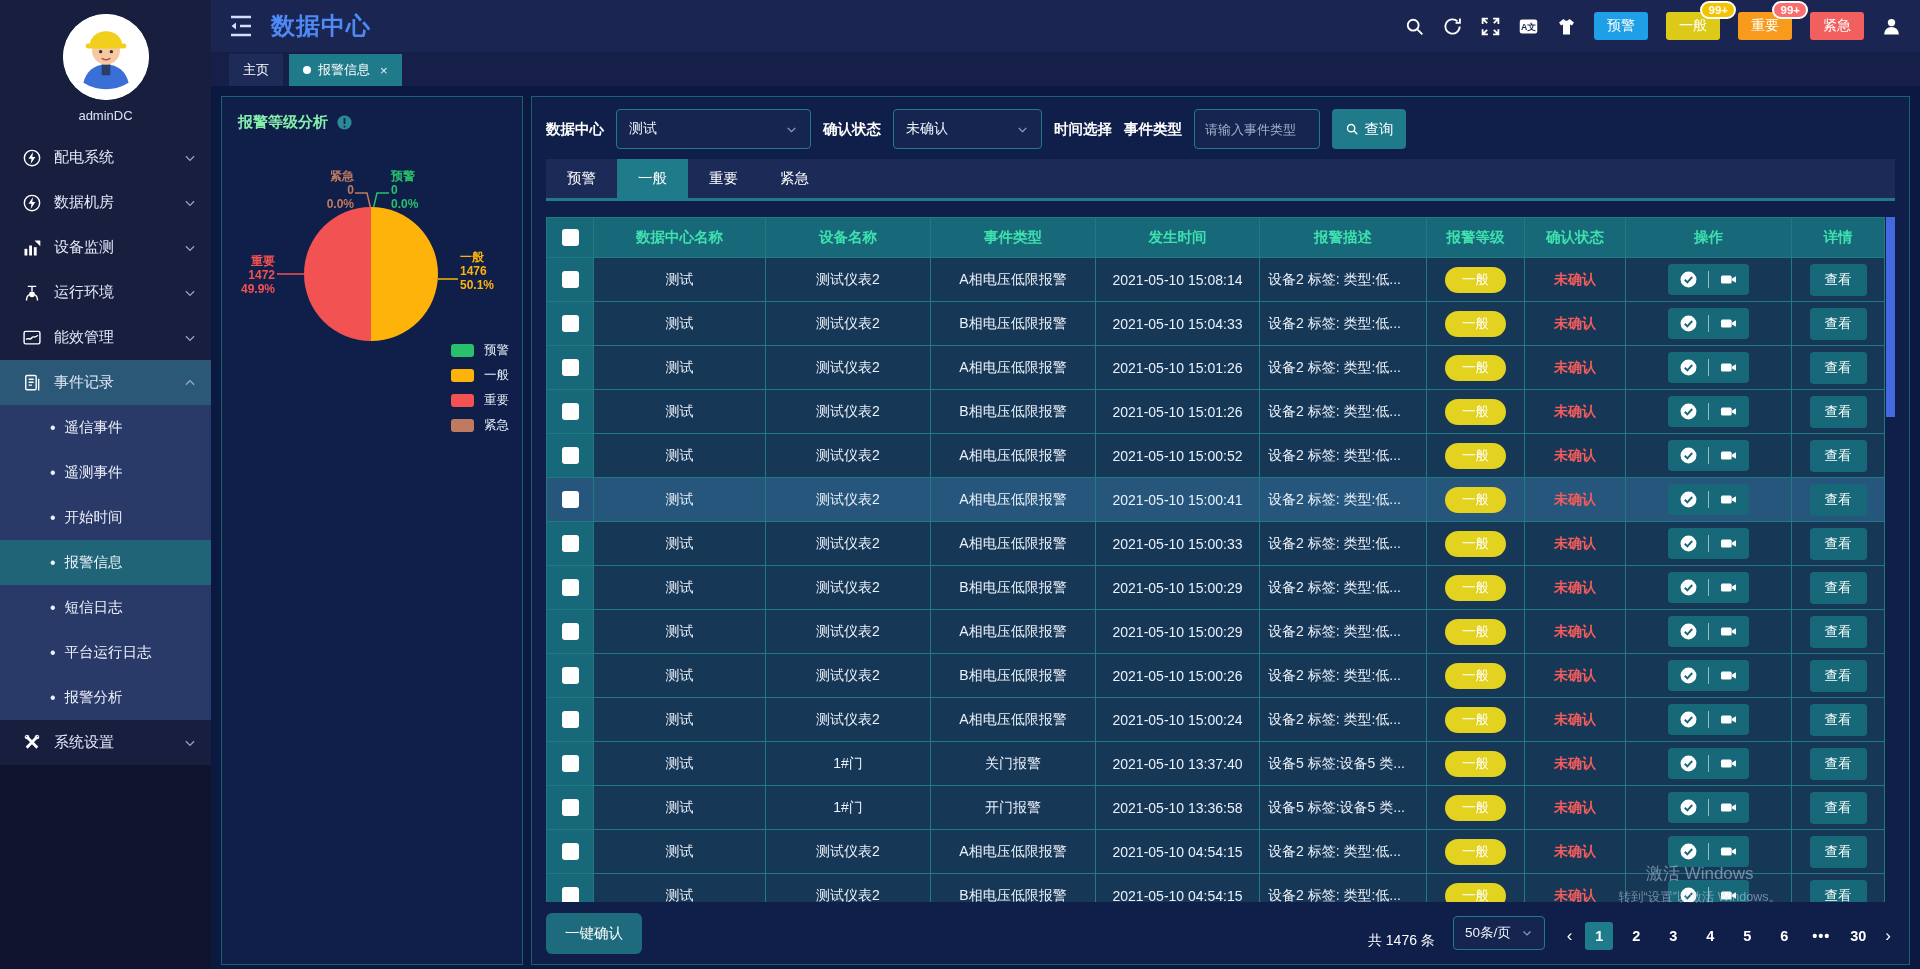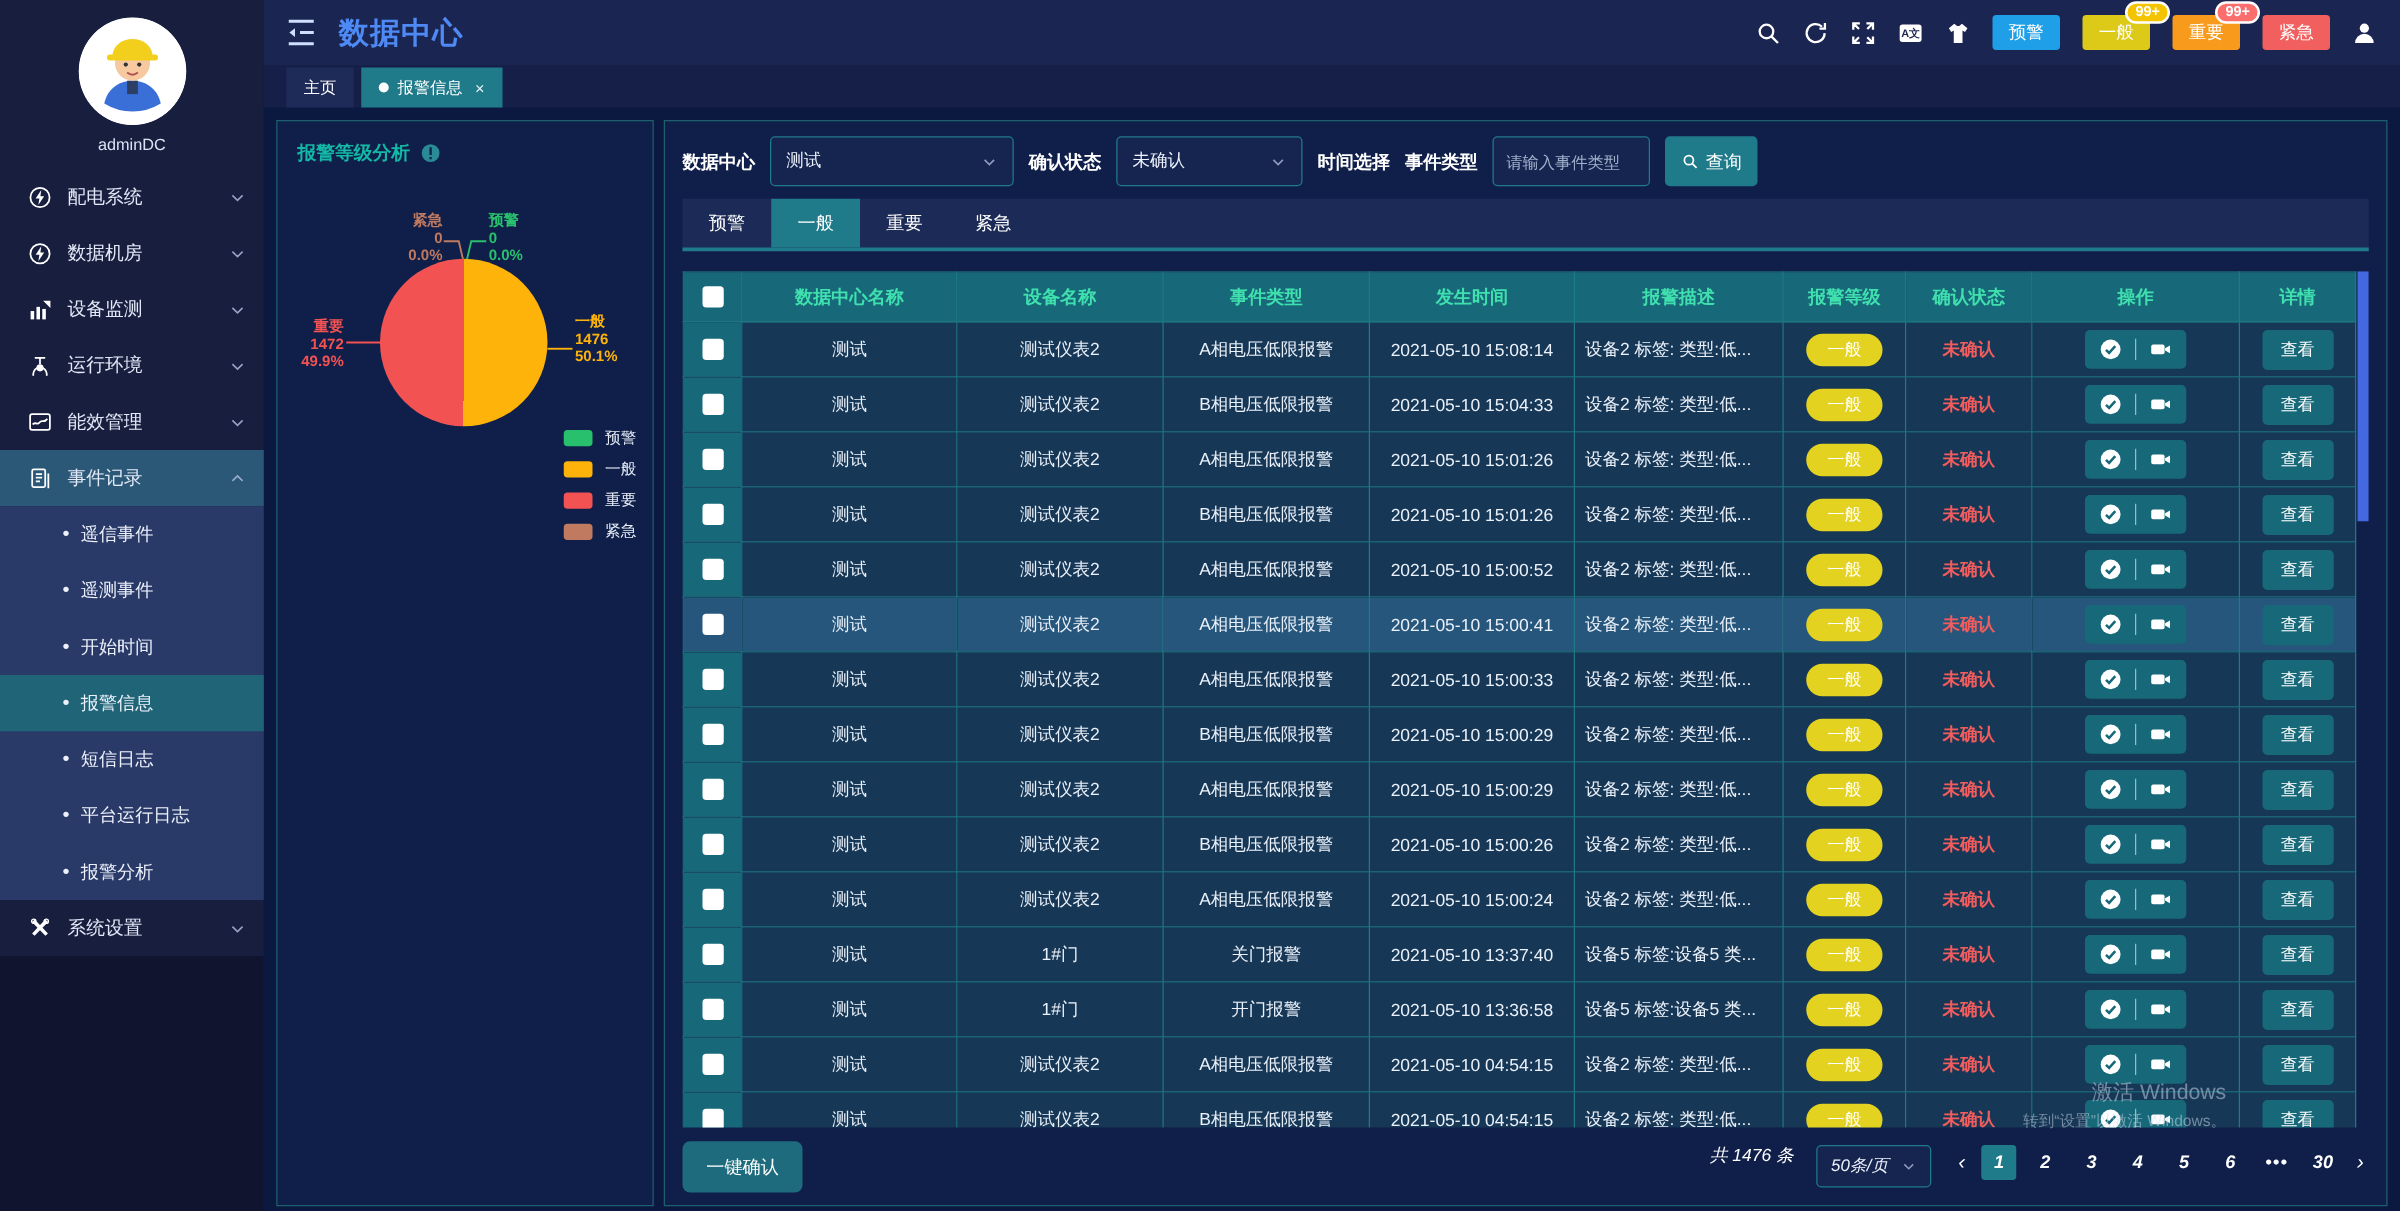--- a/index.html
+++ b/index.html
@@ -50,21 +50,21 @@
   .page-tab.active{background:var(--accent-teal);}
   .page-tab .dot{width:8px;height:8px;border-radius:50%;background:#fff;}
   .page-tab .close{font-size:13px; opacity:.9; margin-left:3px; cursor:pointer;}
 
   
   .content{flex:1; display:flex; gap:8px; padding:10px 10px 4px 10px; min-height:0;}
   .panel{border:1px solid var(--border-teal); background:var(--panel-bg);}
 
   
   .chart-panel{width:302px; flex-shrink:0; position:relative;}
-  .chart-title{display:flex; align-items:center; gap:8px; padding:16px 0 0 16px; font-size:15px; font-weight:bold; color:#14b8a6;}
+  .chart-title{display:flex; align-items:center; gap:8px; padding:16px 0 0 16px; font-size:15px; font-weight:bold; color:#86efac;}
   .info-icon{width:17px;height:17px;display:inline-flex;}
   .info-icon svg{width:100%;height:100%;}
   .pie{position:absolute; left:82px; top:110px; width:134px; height:134px; border-radius:50%;}
   .callout{position:absolute; font-size:12px; line-height:1.18; font-weight:bold;}
   .callout div{white-space:nowrap;}
   .co-urgent{left:74px; top:72px; width:58px; text-align:right;}
   .co-warn{left:169px; top:72px; text-align:left;}
   .co-important{left:0px; top:157px; width:53px; text-align:right;}
   .co-normal{left:238px; top:153px; text-align:left;}
   .callout-lines{position:absolute; left:0; top:0; width:302px; height:340px; pointer-events:none;}
@@ -110,32 +110,32 @@
   .op-box{display:inline-flex; align-items:center; gap:10px; background:var(--panel-teal); border-radius:4px; padding:6px 11px; cursor:pointer;}
   .op-box .op-icon{width:19px; height:19px; display:inline-flex; cursor:pointer;}
   .op-box .op-icon svg{width:100%;height:100%;}
   .op-div{width:1px; height:17px; background:rgba(255,255,255,.55);}
   .view-btn{background:var(--panel-teal); color:#fff; font-size:13.5px; padding:7px 15px; border:none; border-radius:4px; cursor:pointer; font-family:inherit;}
   .v-scrollbar{position:absolute; right:0; top:0; width:9px; height:100%;}
   .v-thumb{position:absolute; top:0; right:0; width:9px; height:200px; background:var(--scrollbar-blue);}
 
   .footer{height:62px; flex-shrink:0; display:flex; align-items:center;}
   .confirm-btn{background:#1D6B7C; border:none; border-radius:6px; color:#fff; font-size:14.5px; padding:11px 19px; cursor:pointer; font-family:inherit;}
-  .footer-right{margin-left:auto; display:flex; align-items:flex-start; gap:18px;font-style:italic;}
+  .footer-right{margin-left:auto; display:flex; align-items:flex-end; gap:18px;}
   .total{font-size:14px; color:#fff;}
   .page-size{height:34px; background:#16254F; border:1px solid var(--accent-teal); border-radius:4px; display:flex; align-items:center; gap:10px; padding:0 11px; font-size:13.5px; color:#EDF2FC; cursor:pointer;}
   .page-size .chev{width:12px;height:12px;opacity:.8;}
   .page-size .chev svg{width:100%;height:100%;}
   .pagination{display:flex; align-items:center; gap:9px;}
   .page-btn{min-width:28px; height:28px; display:flex; align-items:center; justify-content:center; color:#fff; font-size:14.5px; font-weight:bold; border-radius:3px; cursor:pointer; padding:0 4px;}
   .page-btn.active{background:var(--accent-teal);}
   .page-nav{font-size:17px; color:#fff; cursor:pointer; padding:0 4px;}
   .ellipsis{color:#fff; font-weight:bold; letter-spacing:1px;}
 
-  .watermark{position:absolute; right:128px; bottom:58px; text-align:right; color:rgba(210,220,238,.5); pointer-events:none; z-index:5;}
+  .watermark{position:absolute; right:128px; bottom:58px; text-align:center; color:rgba(210,220,238,.5); pointer-events:none; z-index:5;}
   .watermark .wm1{font-size:17px;}
   .watermark .wm2{font-size:12.5px; margin-top:4px;}
 </style>
 </head>
 <body>
 
 <div class="app">
 
   <aside class="sidebar">
     <div class="avatar-wrap">

